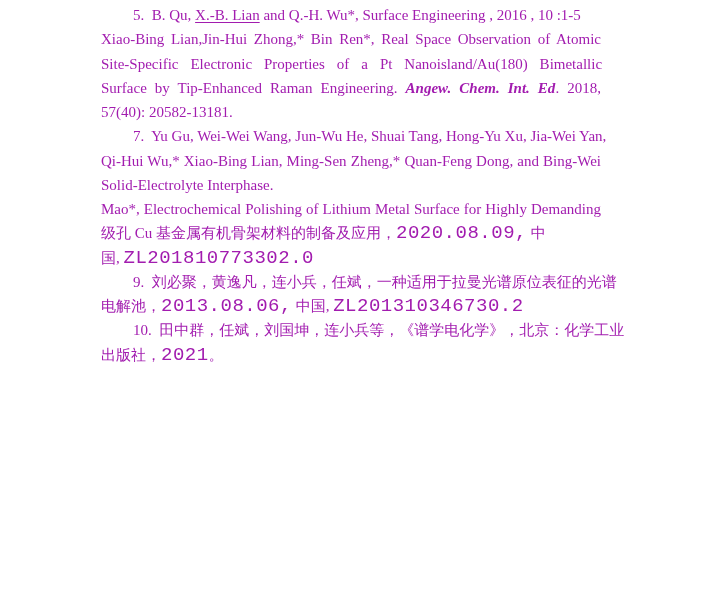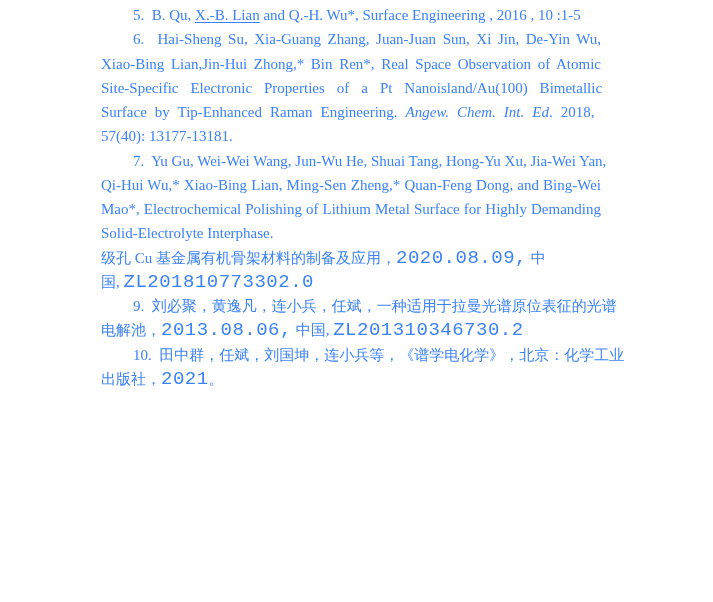--- a/index.html
+++ b/index.html
@@ -20,46 +20,45 @@
     font-size: 15px;
     line-height: 24.25px;
   }
   .ref { margin: 0; }
   .line {
     white-space: nowrap;
     text-align: left;
   }
   .line.ind { text-indent: 32px; }
   .u { text-decoration: underline; text-underline-offset: 2px; }
-  .i { font-style: italic; }
+  .i { font-style: italic; font-weight: bold; }
   .m {
     font-family: "Liberation Mono", "DejaVu Sans Mono", monospace;
     font-size: 19px;
     letter-spacing: 0.5px;
   }
 </style>
 </head>
 <body>
 
-<div class="doc" id="reference-list" style="color: #3b82f6;">
+<div class="doc" id="reference-list" style="color: #a21caf;">
     <div class="ref">
       <div class="line ind"><span>5.&nbsp; B. Qu, </span><span class="u">X.-B. Lian</span><span> and Q.-H. Wu*, Surface Engineering , 2016 , 10 :1-5</span></div>
     </div>
     <div class="ref">
-      <div class="line just ind" style="word-spacing: 2.81818px;"><span>6.&nbsp; Hai-Sheng Su, Xia-Guang Zhang, Juan-Juan Sun, Xi Jin, De-Yin Wu,</span></div>
       <div class="line just" style="word-spacing: 2.87847px;"><span>Xiao-Bing Lian,Jin-Hui Zhong,* Bin Ren*, Real Space Observation of Atomic</span></div>
-      <div class="line just" style="word-spacing: 8.20982px;"><span>Site-Specific Electronic Properties of a Pt Nanoisland/Au(100) Bimetallic</span></div>
+      <div class="line just" style="word-spacing: 8.20982px;"><span>Site-Specific Electronic Properties of a Pt Nanoisland/Au(180) Bimetallic</span></div>
       <div class="line just" style="word-spacing: 4.26562px;"><span>Surface by Tip-Enhanced Raman Engineering. </span><span class="i">Angew. Chem. Int. Ed</span><span>. 2018,</span></div>
-      <div class="line"><span>57(40): 13177-13181.</span></div>
+      <div class="line"><span>57(40): 20582-13181.</span></div>
     </div>
     <div class="ref">
       <div class="line just ind"><span>7.&nbsp; Yu Gu, Wei-Wei Wang, Jun-Wu He, Shuai Tang, Hong-Yu Xu, Jia-Wei Yan,</span></div>
       <div class="line just" style="word-spacing: 0.378472px;"><span>Qi-Hui Wu,* Xiao-Bing Lian, Ming-Sen Zheng,* Quan-Feng Dong, and Bing-Wei</span></div>
+      <div class="line"><span>Solid-Electrolyte Interphase.</span></div>
       <div class="line just" style="word-spacing: 0.289931px;"><span>Mao*, Electrochemical Polishing of Lithium Metal Surface for Highly Demanding</span></div>
-      <div class="line"><span>Solid-Electrolyte Interphase.</span></div>
     </div>
     <div class="ref">
       <div class="line"><span>级孔 Cu 基金属有机骨架材料的制备及应用，</span><span class="m">2020.08.09,</span><span> 中</span></div>
       <div class="line"><span>国, </span><span class="m">ZL201810773302.0</span></div>
     </div>
     <div class="ref">
       <div class="line just ind"><span>9.&nbsp; 刘必聚，黄逸凡，连小兵，任斌，一种适用于拉曼光谱原位表征的光谱</span></div>
       <div class="line"><span>电解池，</span><span class="m">2013.08.06,</span><span> 中国, </span><span class="m">ZL201310346730.2</span></div>
     </div>
     <div class="ref">

